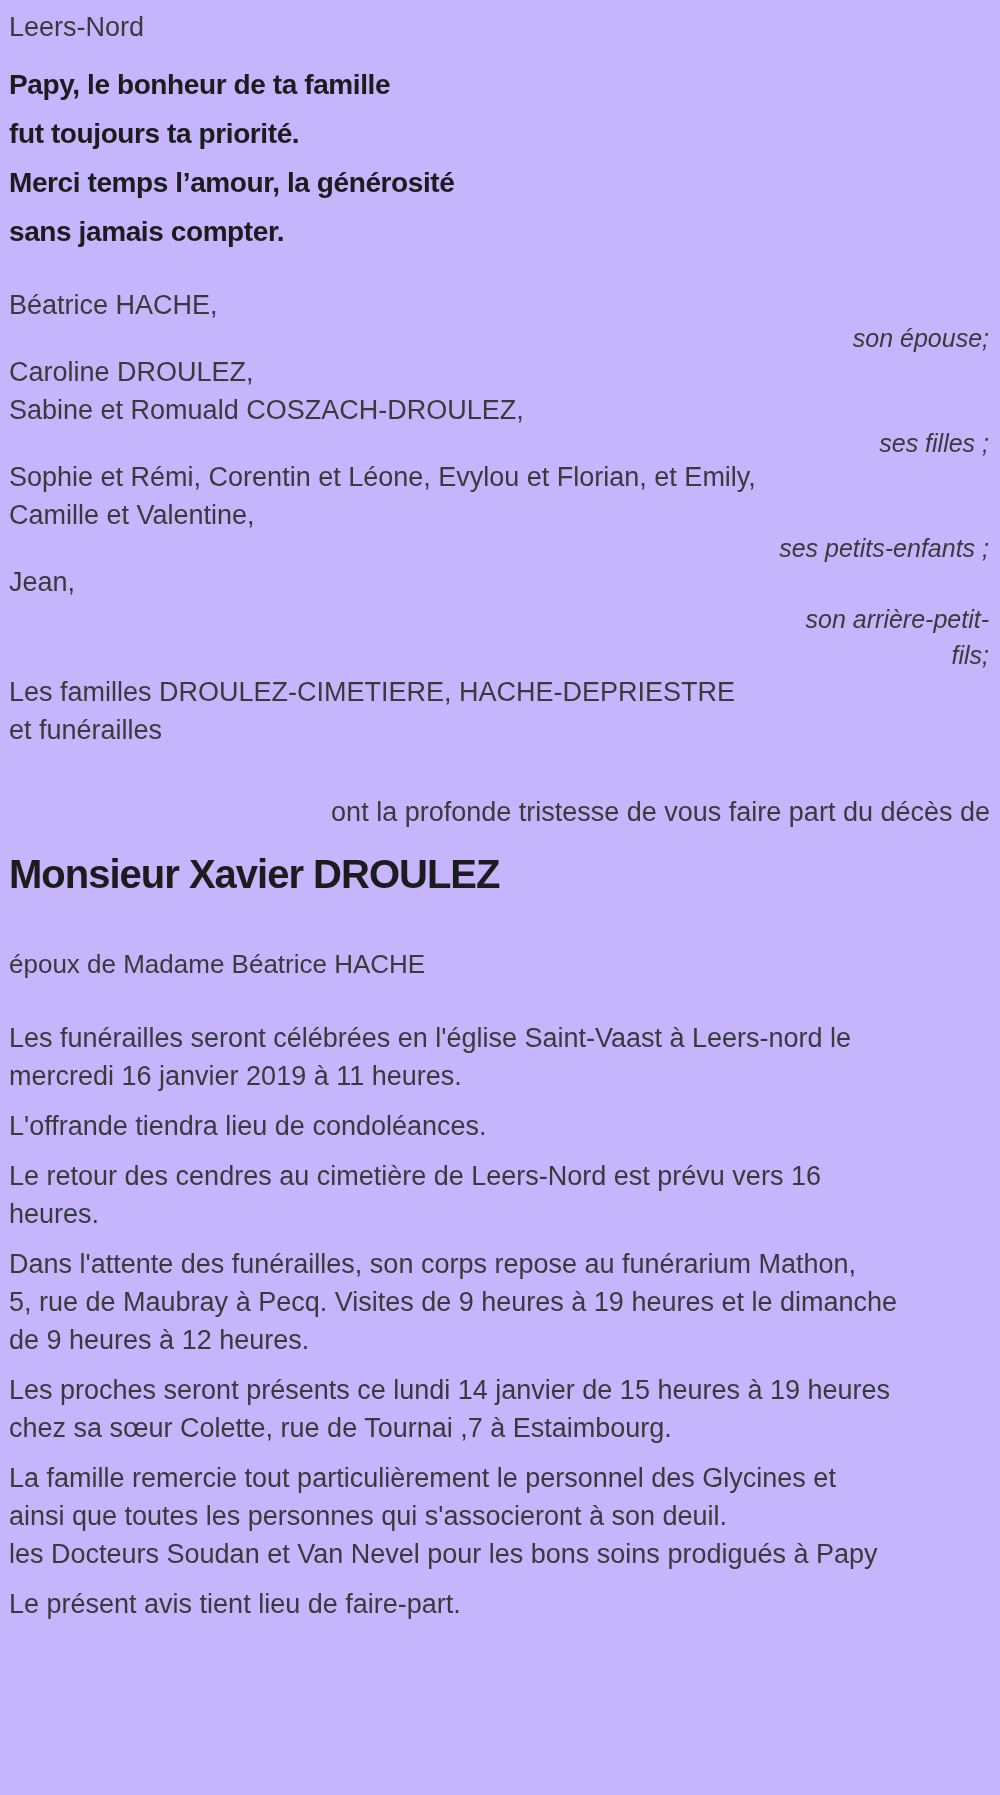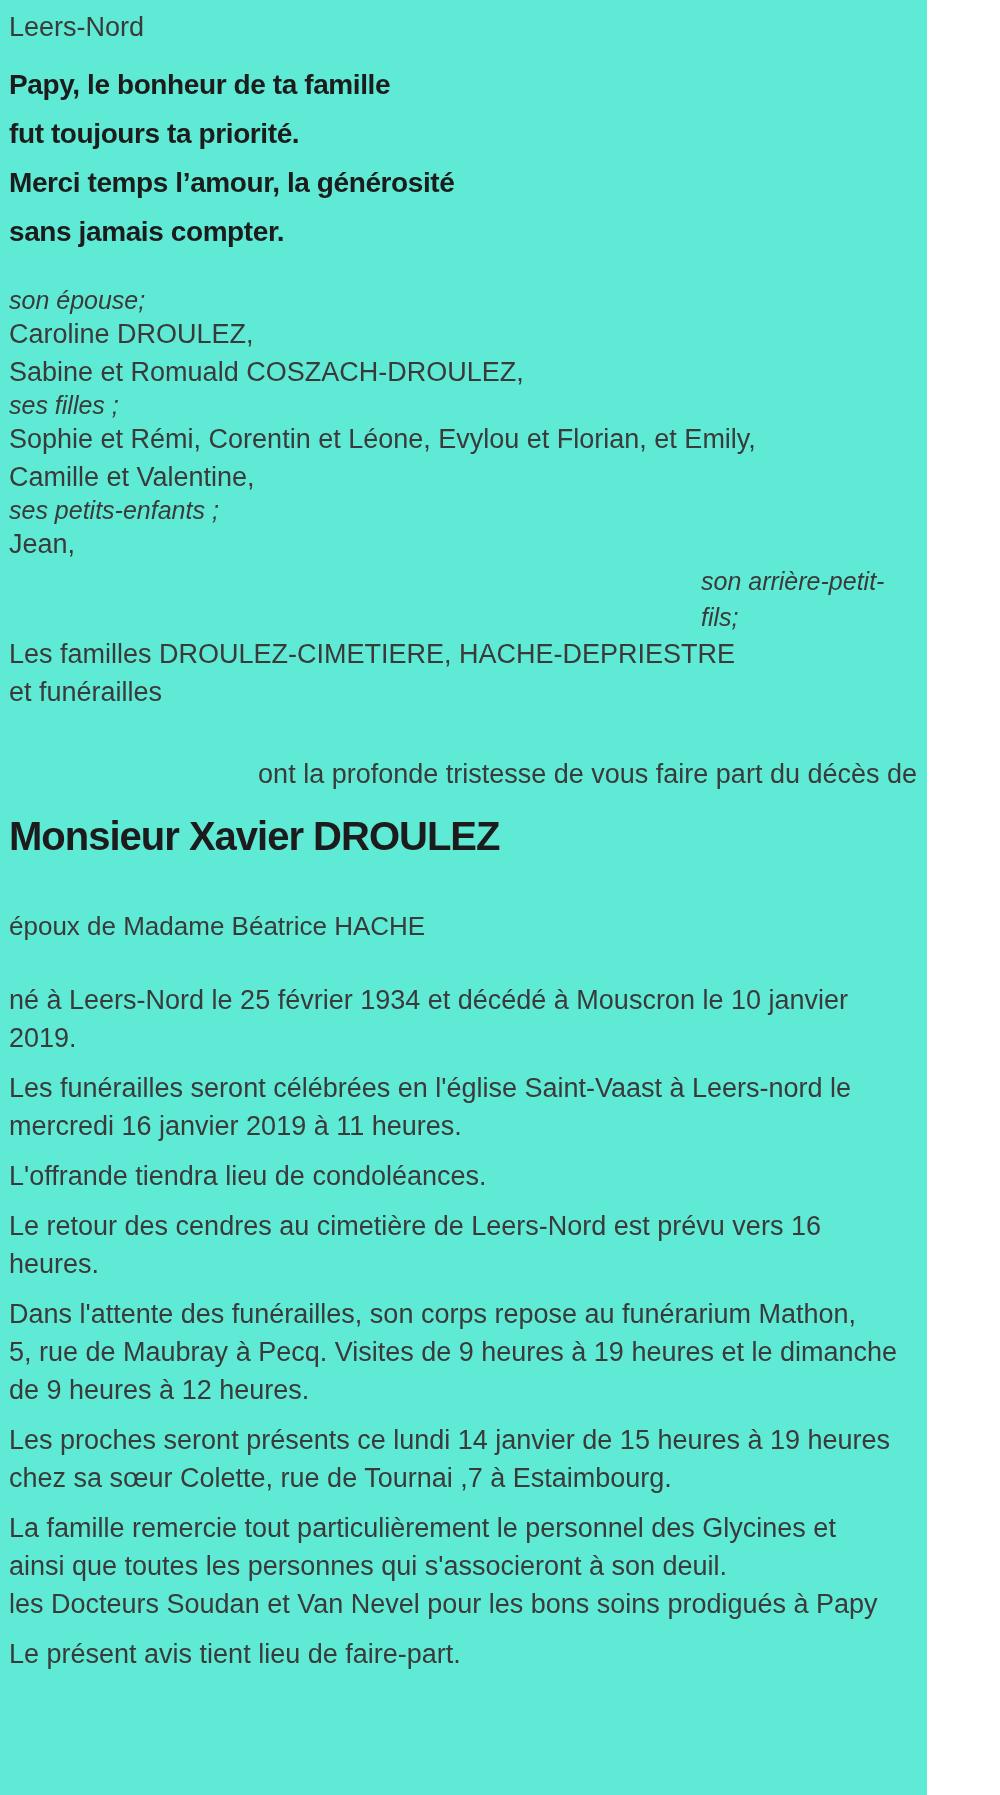--- a/index.html
+++ b/index.html
@@ -1,21 +1,21 @@
 <!DOCTYPE html>
 <html lang="fr"><head>
 <meta charset="utf-8">
 <style>
   html, body { margin: 0; padding: 0; background: #ffffff; }
   .page {
     position: relative;
-    width: 927px;
+    width: 1000px;
     height: 1795px;
     box-sizing: border-box;
-    background: #5eead4;
+    background: #c4b5fd;
     padding: 10px 10px 0 9px;
     font-family: "Liberation Sans", "DejaVu Sans", sans-serif;
     color: #3a3a3a;
     overflow: hidden;
   }
   .location {
     font-size: 27px;
     line-height: 34px;
   }
   .tribute {
@@ -28,20 +28,21 @@
   }
   .family { margin-top: 30px; }
   .row-name {
     font-size: 27px;
     line-height: 38px;
   }
   .row-relation {
     font-style: italic;
     font-size: 25px;
     line-height: 29px;
+    text-align: right;
     padding-right: 1px;
   }
   .row-relation.wrap2 {
     line-height: 36px;
     max-width: 215px;
     margin-left: auto;
   }
   .intro {
     margin-top: 44px;
     font-size: 27px;
@@ -76,44 +77,41 @@
   <div class="location">Leers-Nord</div>
 
   <div class="tribute">
     <div>Papy, le bonheur de ta famille</div>
     <div>fut toujours ta priorité.</div>
     <div>Merci temps l’amour, la générosité</div>
     <div>sans jamais compter.</div>
   </div>
 
   <div class="family">
+    <div class="row-name">Béatrice HACHE,</div>
     <div class="row-relation">son épouse;</div>
     <div class="row-name">Caroline DROULEZ,</div>
     <div class="row-name">Sabine et Romuald COSZACH-DROULEZ,</div>
     <div class="row-relation">ses filles ;</div>
     <div class="row-name">Sophie et Rémi, Corentin et Léone, Evylou et Florian, et Emily,</div>
     <div class="row-name">Camille et Valentine,</div>
     <div class="row-relation">ses petits-enfants ;</div>
     <div class="row-name">Jean,</div>
     <div class="row-relation wrap2">son arrière-petit-fils;</div>
     <div class="row-name">Les familles DROULEZ-CIMETIERE, HACHE-DEPRIESTRE</div>
     <div class="row-name">et funérailles</div>
   </div>
 
   <div class="intro">ont la profonde tristesse de vous faire part du décès de</div>
 
   <div class="deceased">Monsieur Xavier DROULEZ</div>
 
   <div class="spouse">époux de Madame Béatrice HACHE</div>
 
   <div class="details">
-    <div class="para">
-      <div>né à Leers-Nord le 25 février 1934 et décédé à Mouscron le 10 janvier</div>
-      <div>2019.</div>
-    </div>
     <div class="para">
       <div>Les funérailles seront célébrées en l'église Saint-Vaast à Leers-nord le</div>
       <div>mercredi 16 janvier 2019 à 11 heures.</div>
     </div>
     <div class="para">
       <div>L'offrande tiendra lieu de condoléances.</div>
     </div>
     <div class="para">
       <div>Le retour des cendres au cimetière de Leers-Nord est prévu vers 16</div>
       <div>heures.</div>

